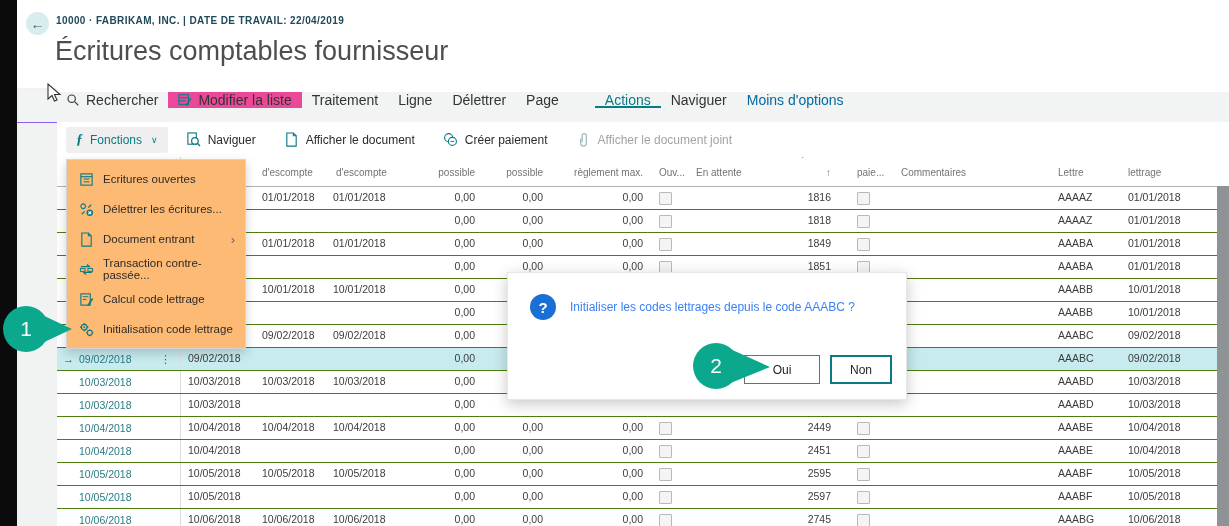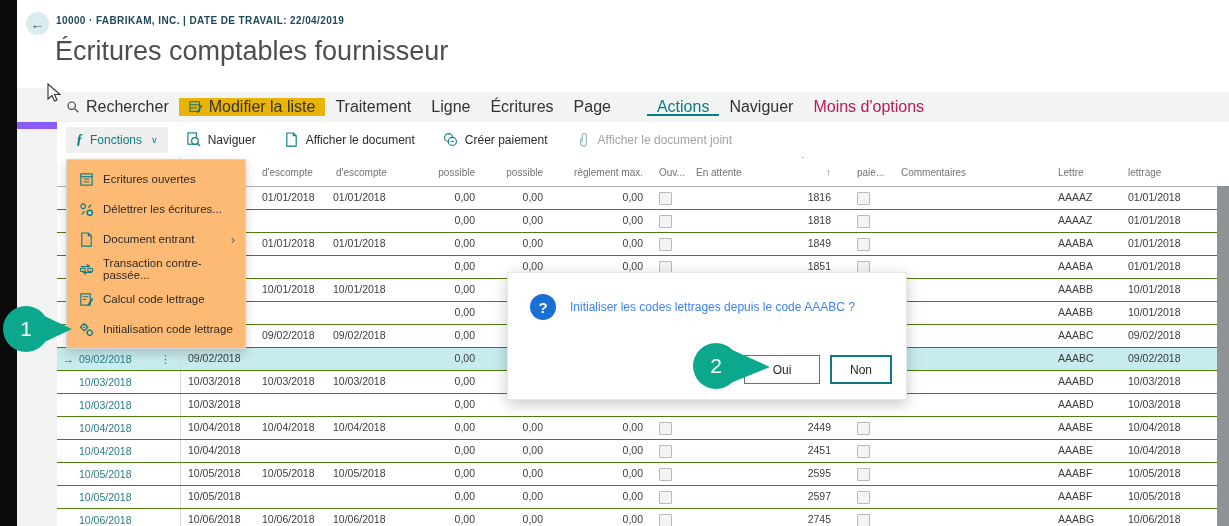--- a/index.html
+++ b/index.html
@@ -9,26 +9,26 @@
   .gutter{position:absolute;left:17px;top:88px;width:40px;height:438px;background:#f1f2f2;}
 
   
   .backbtn{position:absolute;left:26px;top:12px;width:23px;height:23px;border-radius:50%;
            background:#d9edef;color:#2d5f66;font-size:14px;display:flex;align-items:center;justify-content:center;cursor:pointer;}
   .crumb{position:absolute;left:56px;top:15px;font-size:10px;font-weight:700;letter-spacing:.4px;color:#20495a;}
   .ptitle{position:absolute;left:55px;top:36px;font-size:27px;font-weight:300;color:#4e4e4e;}
 
   
   .menubar{position:absolute;left:17px;top:92px;width:1212px;height:30px;background:#f2f3f3;
-           border-bottom:7px solid #8b5cf6;display:flex;align-items:center;font-size:16px;color:#333;}
+           border-bottom:1px solid #8b5cf6;display:flex;align-items:flex-start;font-size:14px;color:#333;}
   .menubar .mi{display:inline-flex;align-items:center;gap:6px;padding:0 10px;cursor:pointer;white-space:nowrap;}
   .menubar .first{margin-left:39px;}
-  .mi.hl{background:#eab308;}
+  .mi.hl{background:#ec4899;}
   .mi.active{color:#0a7b84;box-shadow:inset 0 -2px 0 #0a7b84;margin-left:26px;}
-  .mi.dim{color:#be185d;}
+  .mi.dim{color:#0369a1;}
   .ic{display:inline-block;vertical-align:middle;line-height:0;}
   .ic svg{display:block;}
 
   
   .toolbar{position:absolute;left:57px;top:122px;width:1172px;height:35px;background:#fff;
            display:flex;align-items:center;font-size:12px;color:#2b2b2b;}
   .toolbar .ti{display:inline-flex;align-items:center;gap:7px;padding:5px 10px;margin-right:8px;cursor:pointer;white-space:nowrap;border-radius:2px;}
   .ti.open{background:#efefef;color:#0a7b84;margin-left:9px;}
   .ti.disabled{color:#a3a3a3;}
   .fx{font-family:"Liberation Serif",serif;font-style:italic;font-weight:700;font-size:14px;color:#0a7b84;}
@@ -175,21 +175,21 @@
         </span>
       <span>Modifier la liste</span>
     </span>
     <span class="mi">
         <span>Traitement</span>
       </span>
     <span class="mi">
         <span>Ligne</span>
       </span>
     <span class="mi">
-        <span>Écritures</span>
+        <span>Délettrer</span>
       </span>
     <span class="mi">
         <span>Page</span>
       </span>
     <span class="mi active">
         <span>Actions</span>
       </span>
     <span class="mi">
         <span>Naviguer</span>
       </span>

